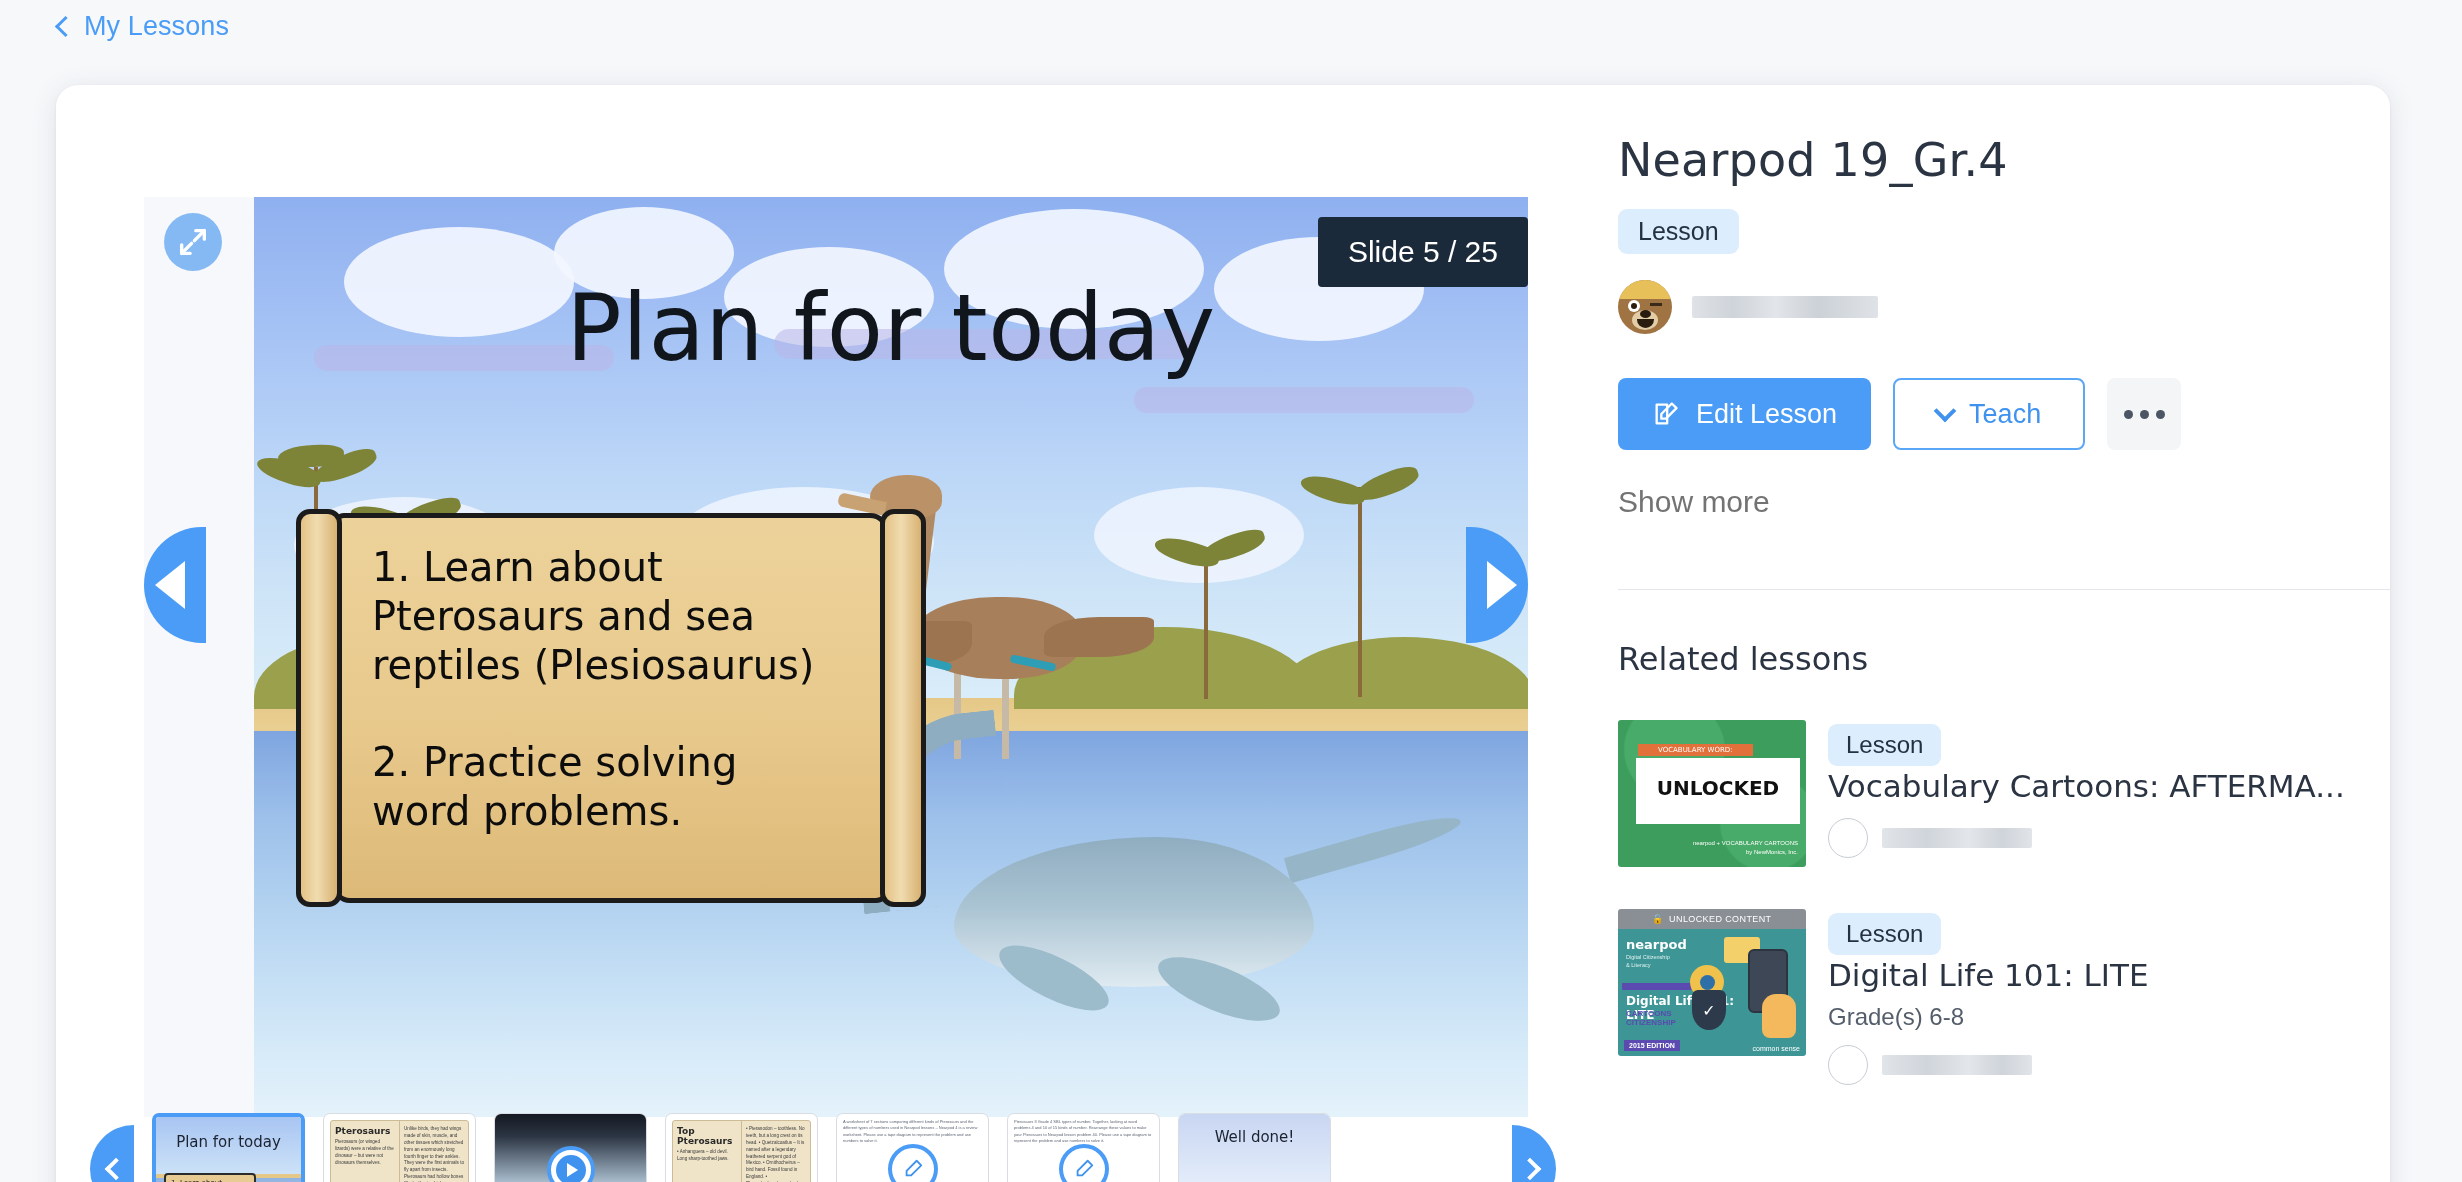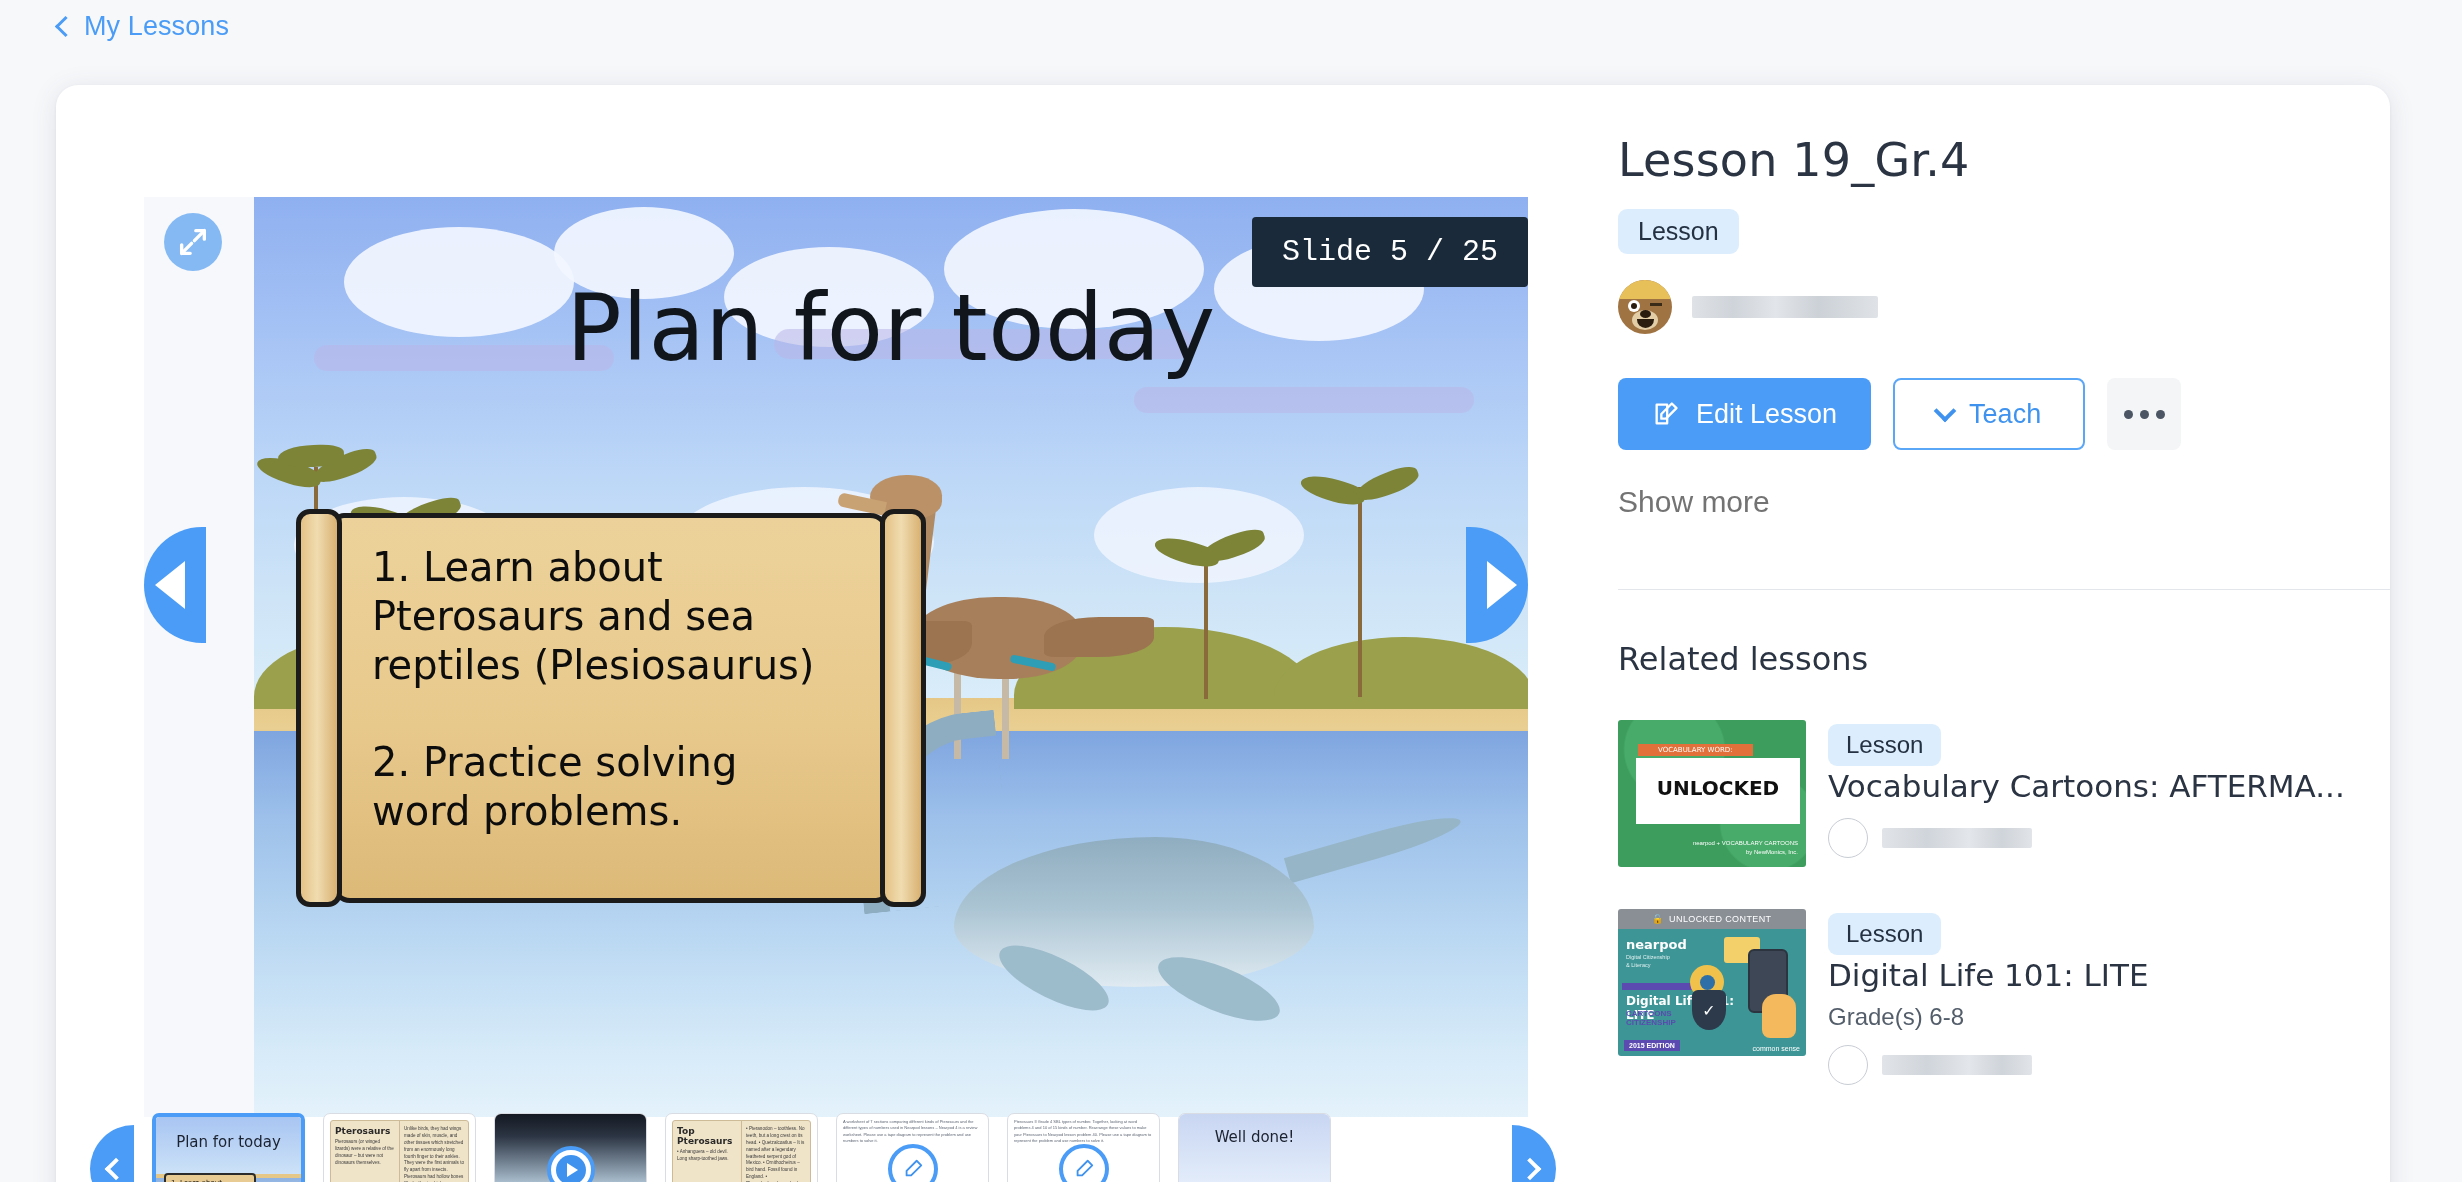--- a/index.html
+++ b/index.html
@@ -190,21 +190,21 @@
   }
   .bird-teal {
     position:absolute; background:#2d9eb5; border-radius: 4px; z-index: 5;
   }
 
   
   .slide-badge {
     position: absolute; right: 0px; top: 20px;
     background: #1b2a3a; color:#fff;
     font-size: 30px; padding: 18px 30px;
-    border-radius: 4px; z-index: 8; font-family: Liberation Mono, monospace;
+    border-radius: 4px; z-index: 8;
   }
 
   
   .nav-arrow {
     position: absolute; top: 414px;
     width: 62px; height: 116px; background:#4a9cf6; z-index: 9; cursor:pointer;
     display:flex; align-items:center; justify-content:center;
   }
   .nav-arrow.prev { left: 54px; border-radius: 116px 0 0 116px; }
   .nav-arrow.next { left: 1376px; border-radius: 0 116px 116px 0; }
@@ -537,21 +537,21 @@
 
   <div class="strip-arrow prev">
     <span class="chev l"></span>
   </div>
   <div class="strip-arrow next">
     <span class="chev r"></span>
   </div>
 
   <div class="panel">
 
-    <div class="lesson-title">Lesson 19_Gr.4</div>
+    <div class="lesson-title">Nearpod 19_Gr.4</div>
     <div class="badge">Lesson</div>
 
     <div class="author">
       <div class="avatar">
         <span class="av-hair"></span>
         <span class="av-eye l"></span>
           <span class="av-pupil"></span>
         <span class="av-eye r"></span>
         <span class="av-muzzle"></span>
           <span class="av-nose"></span>

